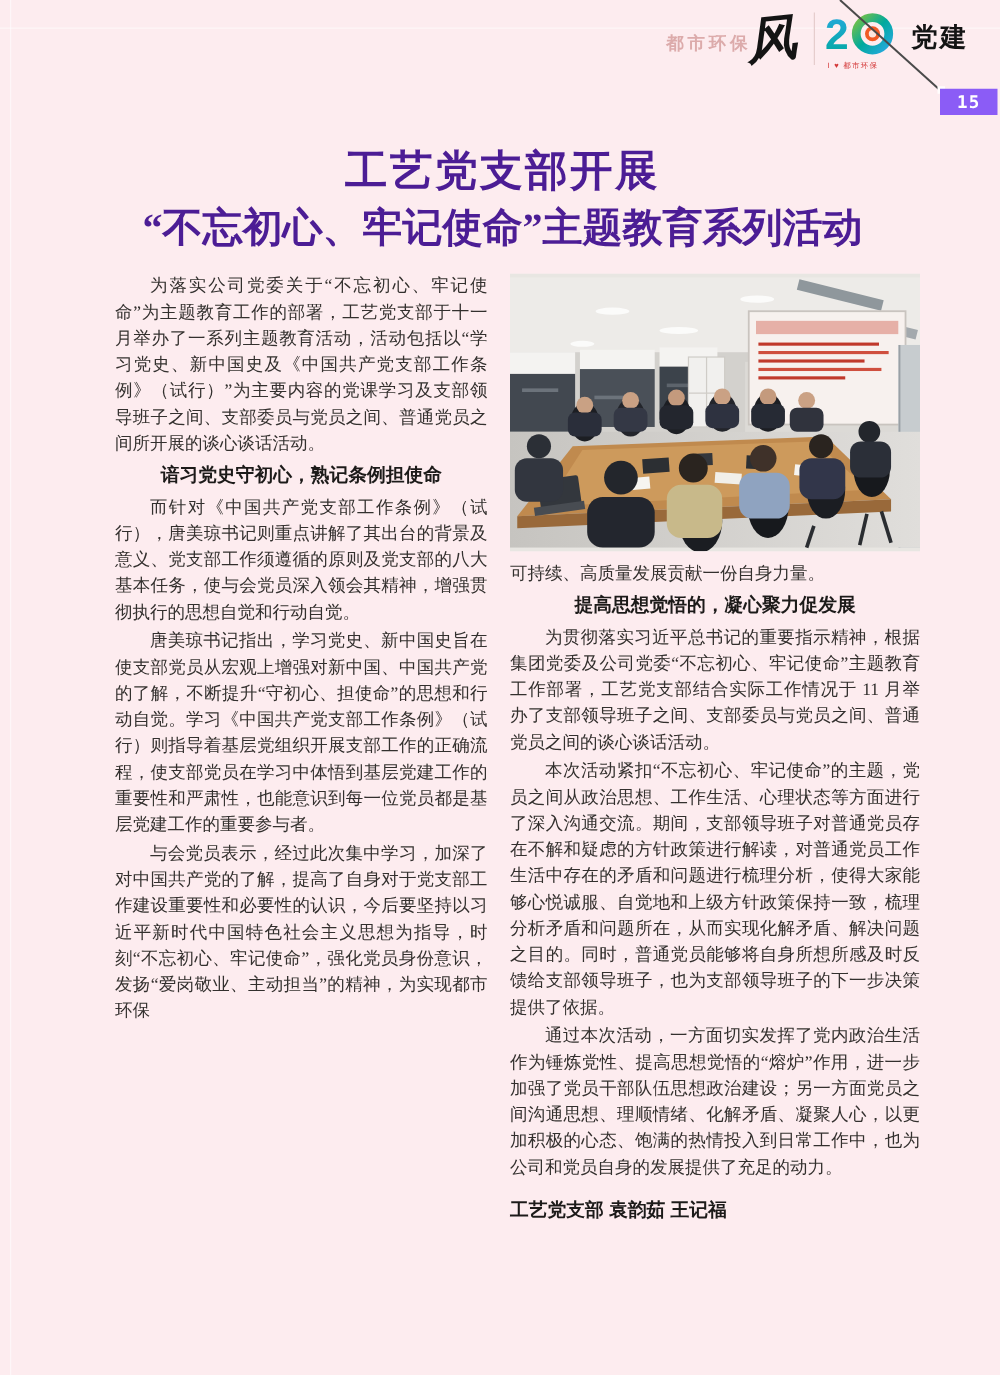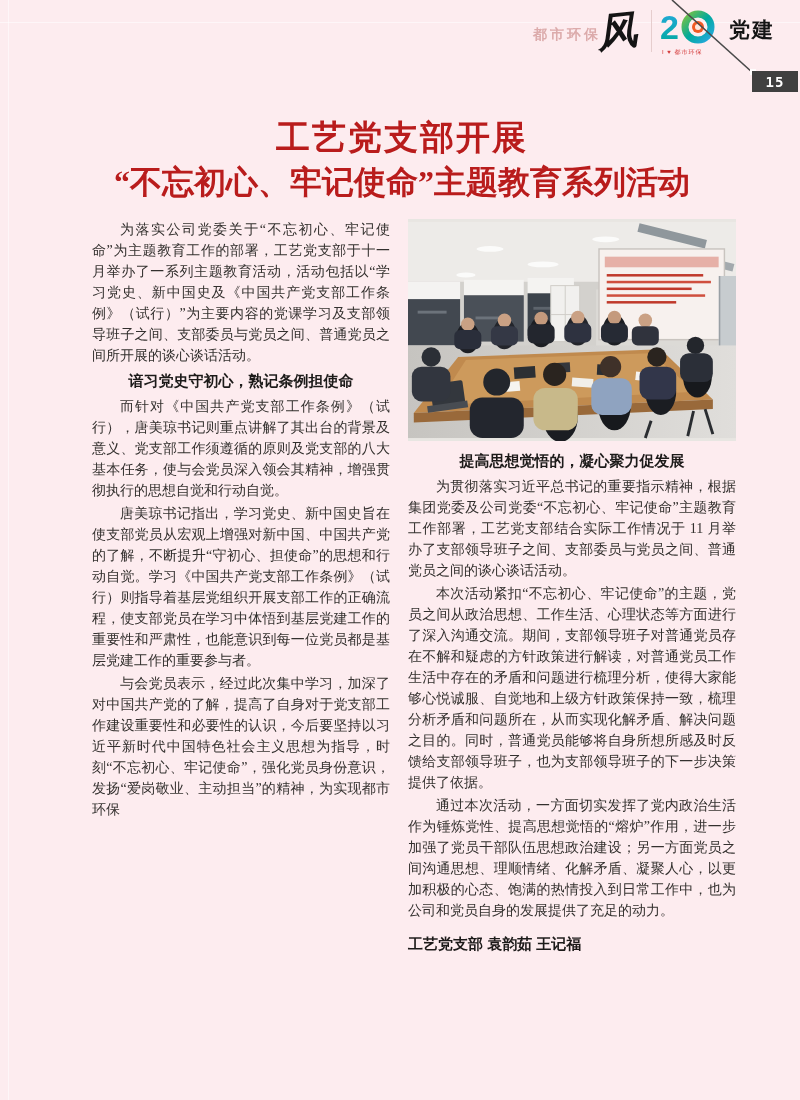--- a/index.html
+++ b/index.html
@@ -34,31 +34,31 @@
     font-family:"Liberation Sans",sans-serif;font-size:6px;color:#d43a3a;letter-spacing:1px;white-space:nowrap;
   }
   .section-label{
     position:absolute;left:729px;top:16px;
     font-family:"Liberation Sans",sans-serif;
     font-size:21px;font-weight:bold;color:#141414;letter-spacing:2px;
   }
   .diag-svg{position:absolute;left:640px;top:0;}
   .page-tab{
     position:absolute;left:752px;top:71px;width:46px;height:21px;
-    background:#404040;color:#ffffff;
+    background:#8b5cf6;color:#ffffff;
     font-family:"DejaVu Sans Mono",monospace;
     font-size:14px;font-weight:bold;
     display:flex;align-items:center;justify-content:center;letter-spacing:1px;
   }
   .tab-square{position:absolute;left:750px;top:69px;width:6px;height:6px;background:#fffdfd;}
 
   
   .article{position:absolute;left:68px;top:116px;width:668px;}
   .title{
-    text-align:center;color:#b91c1c;font-weight:bold;
+    text-align:center;color:#4c1d95;font-weight:bold;
     font-family:"Liberation Serif",serif;
     margin-bottom:15px;
   }
   .title .t1{font-size:34px;line-height:44px;letter-spacing:2px;}
   .title .t2{font-size:32px;line-height:44px;letter-spacing:0px;}
   .cols{display:flex;gap:18px;margin-left:24px;}
   .col-left{width:322px;}
   .col-right{width:328px;}
   .para{
     font-size:14px;line-height:21px;text-align:justify;
@@ -241,20 +241,21 @@
             <rect x="24" y="166" width="34" height="24" rx="2" fill="#33373d" transform="rotate(-8 41 178)"></rect>
             <rect x="20" y="188" width="42" height="7" fill="#484c52" transform="rotate(-8 41 191)"></rect>
             <circle cx="24" cy="140" r="10" fill="#2b2f36"></circle>
               <rect x="4" y="150" width="40" height="36" rx="10" fill="#32363f"></rect>
 
             <line x1="296" y1="196" x2="290" y2="222" stroke="#2a2d31" stroke-width="3"></line>
             <line x1="308" y1="194" x2="316" y2="220" stroke="#2a2d31" stroke-width="3"></line>
             <line x1="252" y1="206" x2="246" y2="224" stroke="#2a2d31" stroke-width="3"></line>
           </svg>
         </div>
+        <p class="para noindent">可持续、高质量发展贡献一份自身力量。</p>
         <div class="subhead">提高思想觉悟的，凝心聚力促发展</div>
         <p class="para">为贯彻落实习近平总书记的重要指示精神，根据集团党委及公司党委“不忘初心、牢记使命”主题教育工作部署，工艺党支部结合实际工作情况于 11 月举办了支部领导班子之间、支部委员与党员之间、普通党员之间的谈心谈话活动。</p>
         <p class="para">本次活动紧扣“不忘初心、牢记使命”的主题，党员之间从政治思想、工作生活、心理状态等方面进行了深入沟通交流。期间，支部领导班子对普通党员存在不解和疑虑的方针政策进行解读，对普通党员工作生活中存在的矛盾和问题进行梳理分析，使得大家能够心悦诚服、自觉地和上级方针政策保持一致，梳理分析矛盾和问题所在，从而实现化解矛盾、解决问题之目的。同时，普通党员能够将自身所想所感及时反馈给支部领导班子，也为支部领导班子的下一步决策提供了依据。</p>
         <p class="para">通过本次活动，一方面切实发挥了党内政治生活作为锤炼党性、提高思想觉悟的“熔炉”作用，进一步加强了党员干部队伍思想政治建设；另一方面党员之间沟通思想、理顺情绪、化解矛盾、凝聚人心，以更加积极的心态、饱满的热情投入到日常工作中，也为公司和党员自身的发展提供了充足的动力。</p>
         <div class="byline">工艺党支部 袁韵茹 王记福</div>
       </div>
     </div>
   </div>
 </div>
 

